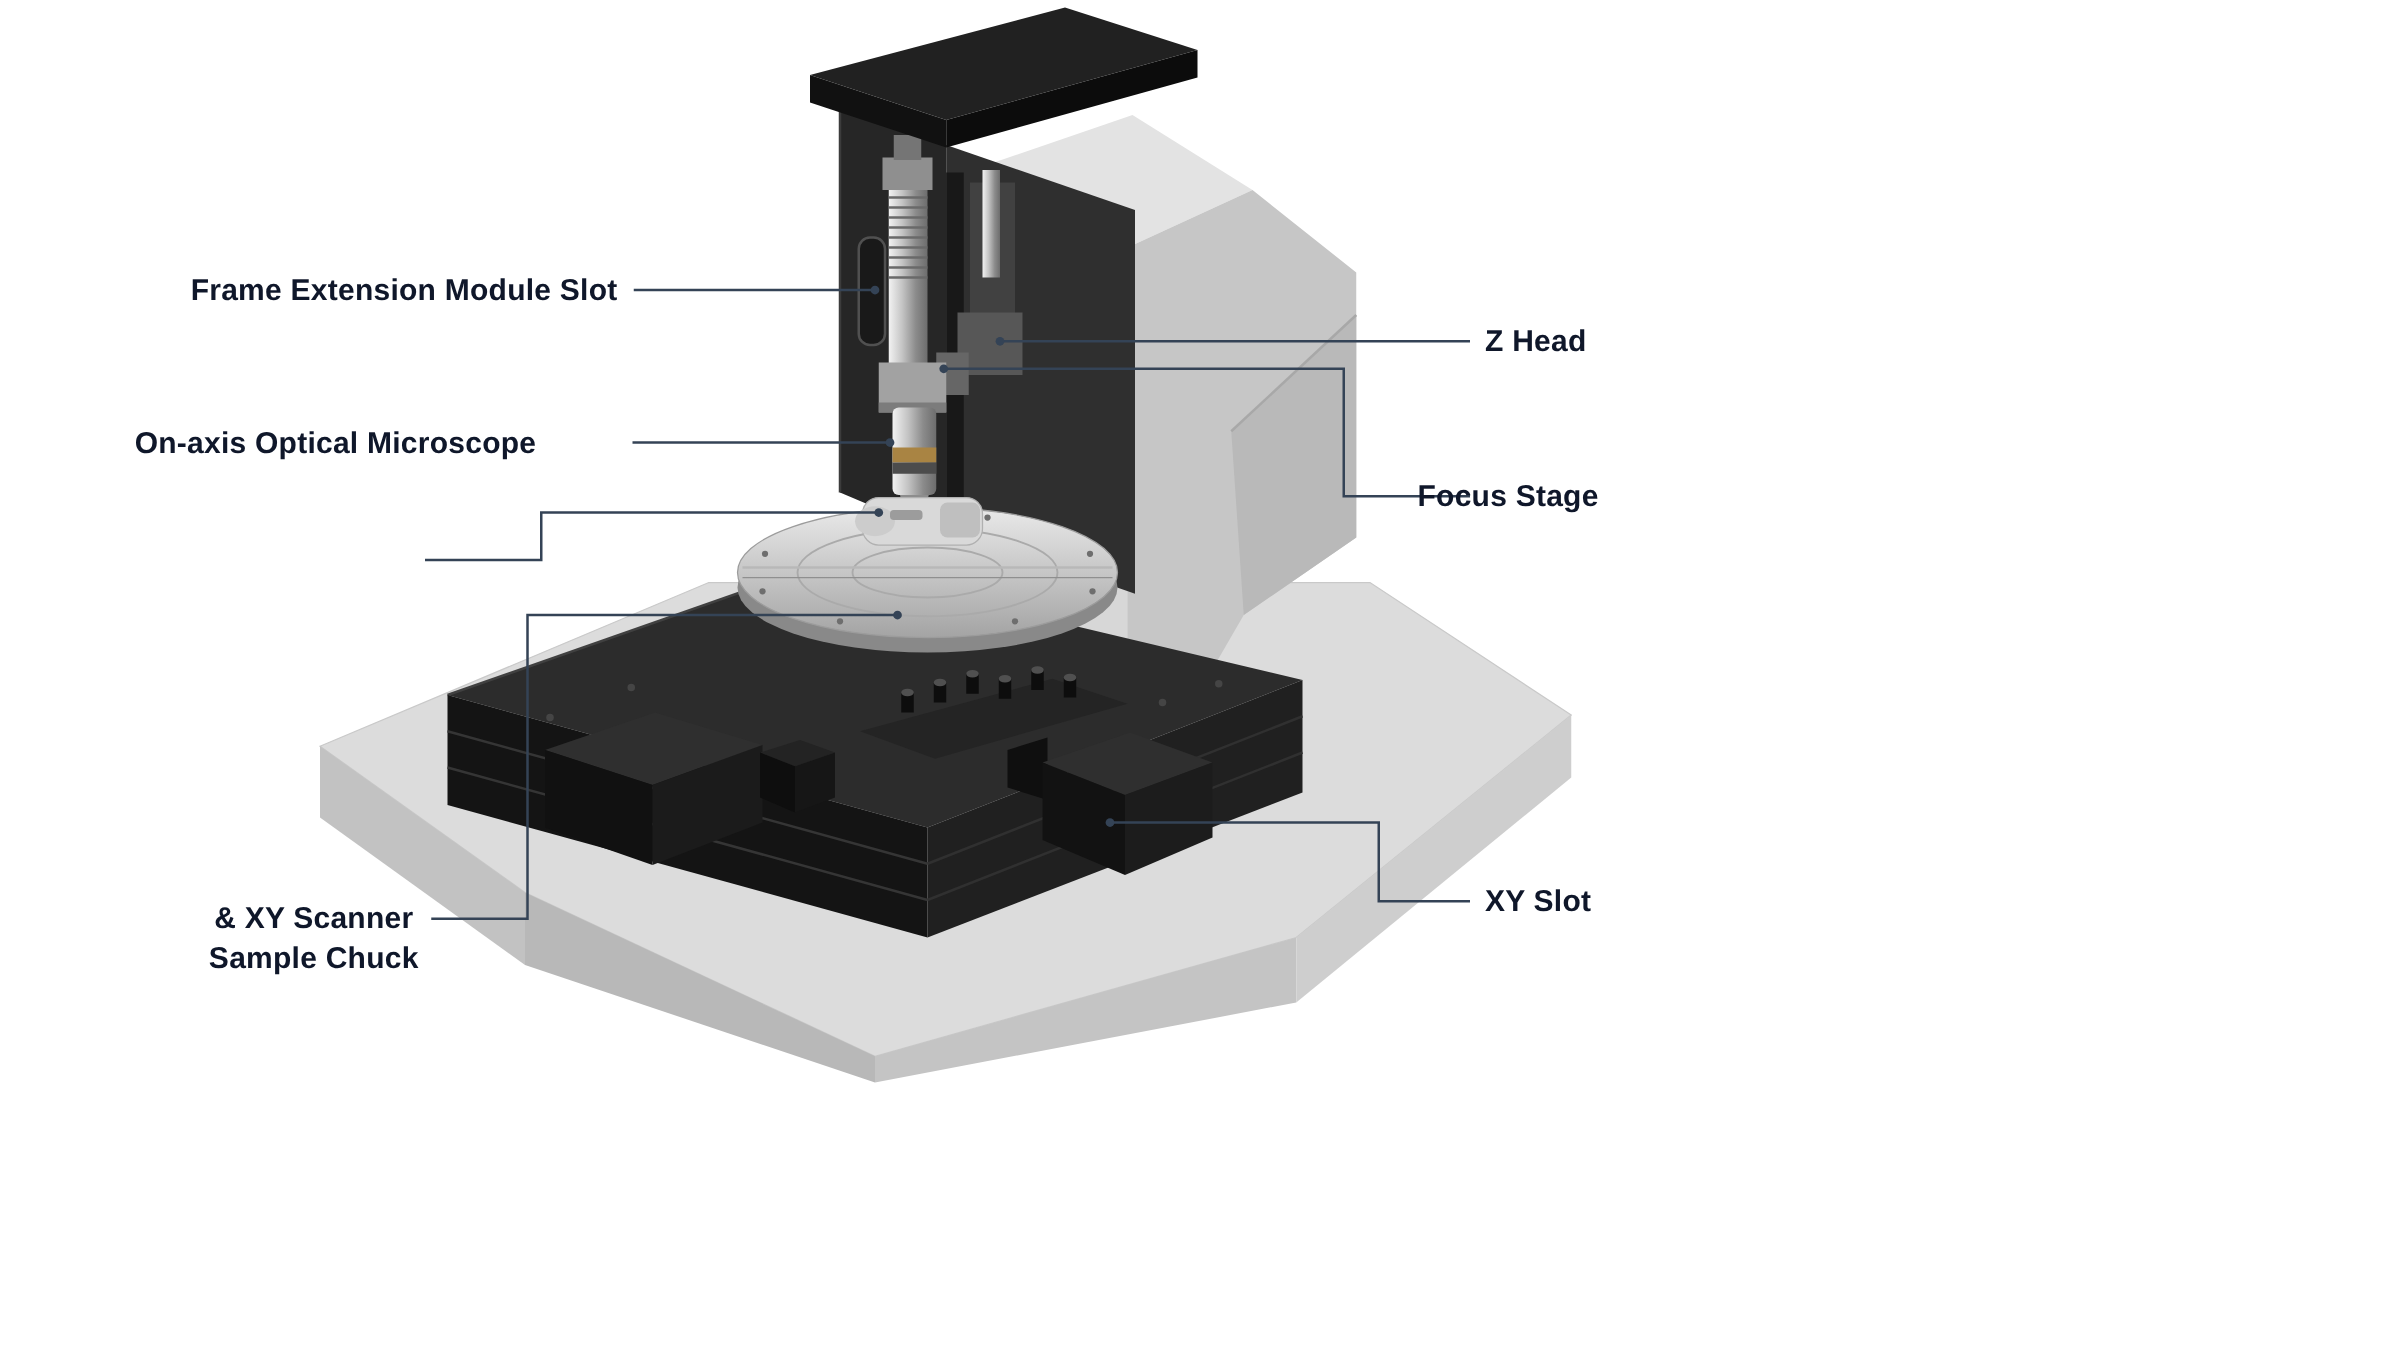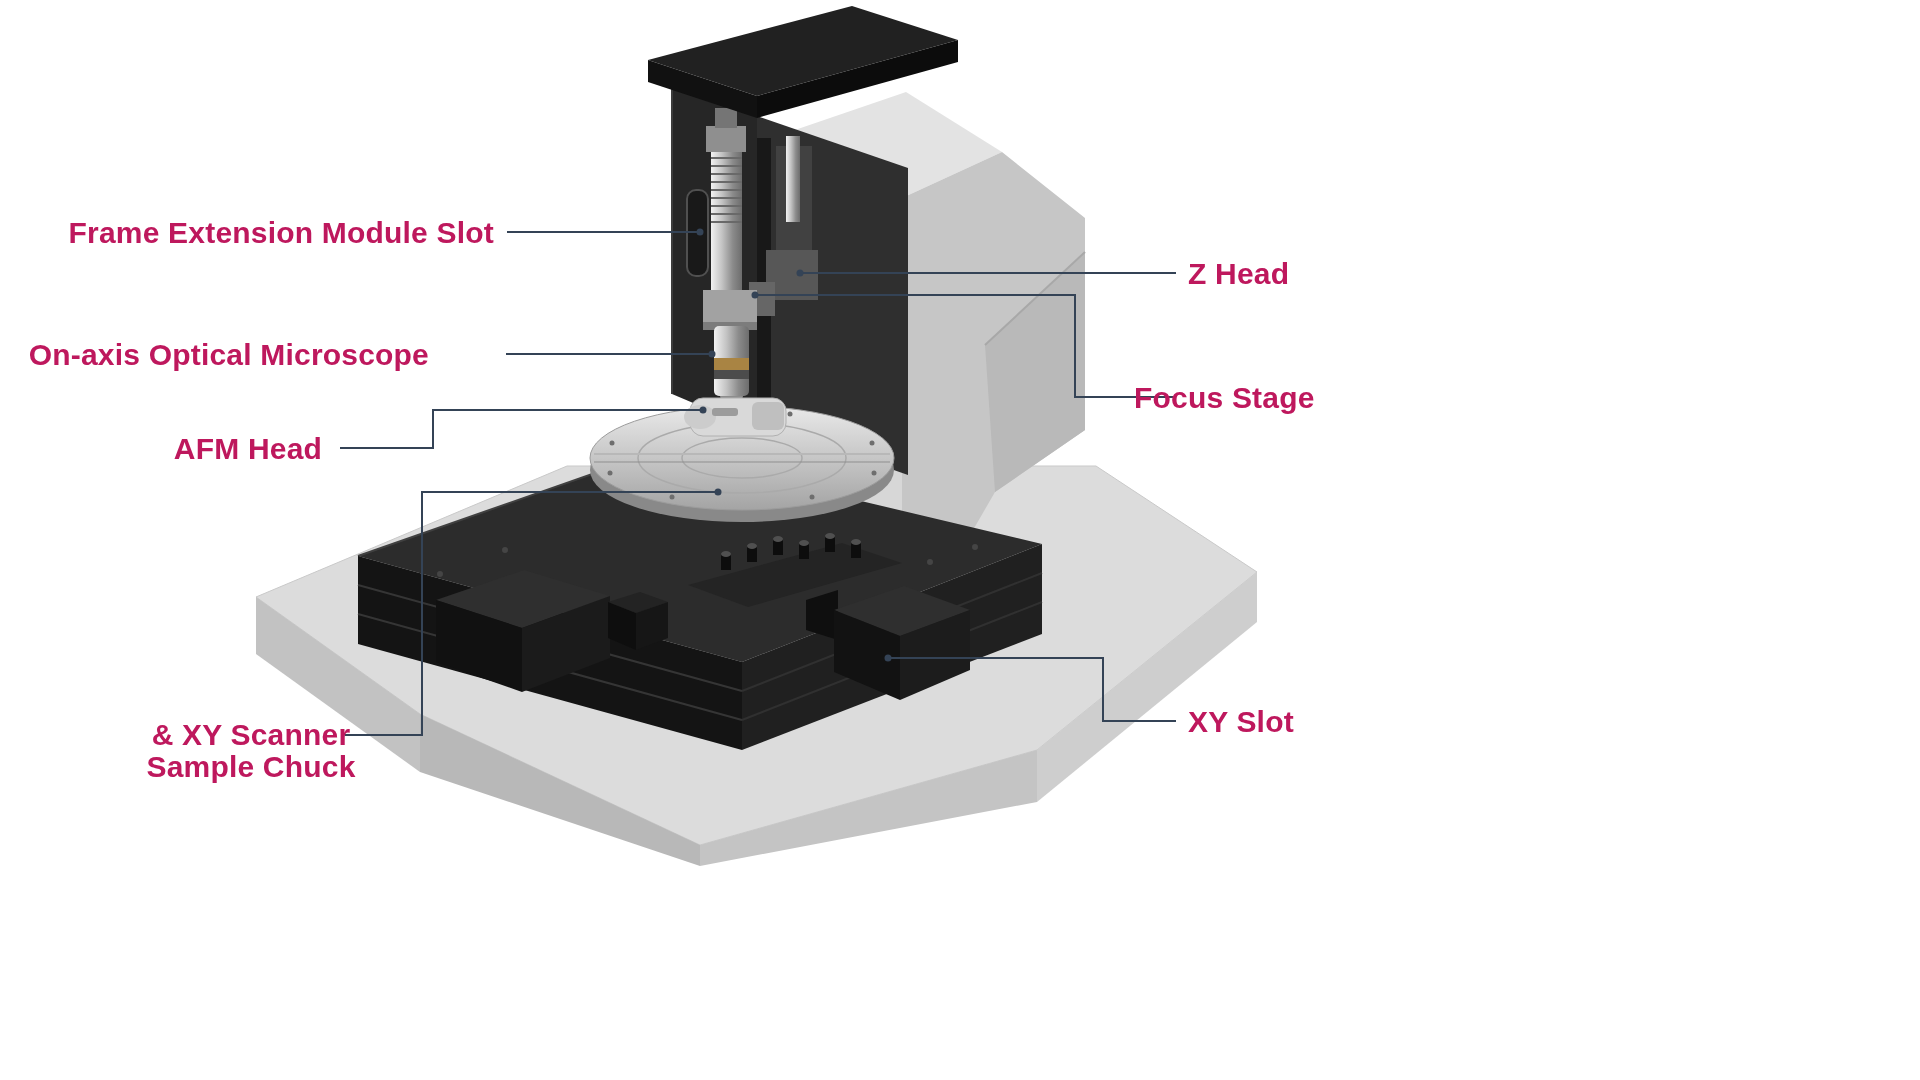--- a/index.html
+++ b/index.html
@@ -2,21 +2,21 @@
 <html><head>
 <meta charset="utf-8">
 <style>
   html,body{margin:0;padding:0;background:#ffffff;}
   .canvas{
     position:relative;width:1920px;height:1080px;background:#ffffff;overflow:hidden;
     font-family:"Liberation Sans",sans-serif;
   }
   .machine-svg{position:absolute;left:0;top:0;width:1920px;height:1080px;}
   .label{
-    position:absolute;font-size:30px;font-weight:700;color:#be185d;
+    position:absolute;font-size:24px;font-weight:700;color:#0f172a;
     white-space:nowrap;line-height:32px;letter-spacing:0.2px;
   }
   .label.center{text-align:center;}
   .label.right{text-align:right;}
 </style>
 </head>
 <body>
 
 <div class="canvas">
 
@@ -175,21 +175,20 @@
         <circle cx="888" cy="658" r="3.5"></circle>
       </g>
     </g>
   </svg>
 
   <div class="label right" style="right:1426px;top:217px">Frame Extension Module Slot</div>
 
   <div class="label right" style="right:1491px;top:339px">On-axis Optical Microscope</div>
 
   <div class="label center" style="left:98px;top:433px;width:300px">
-    <div>AFM Head</div>
   </div>
 
   <div class="label center" style="left:101px;top:719px;width:300px">
     <div>&amp; XY Scanner</div>
     <div>Sample Chuck</div>
   </div>
 
   <div class="label" style="left:1188px;top:258px">Z Head</div>
 
   <div class="label" style="left:1134px;top:382px">Focus Stage</div>

